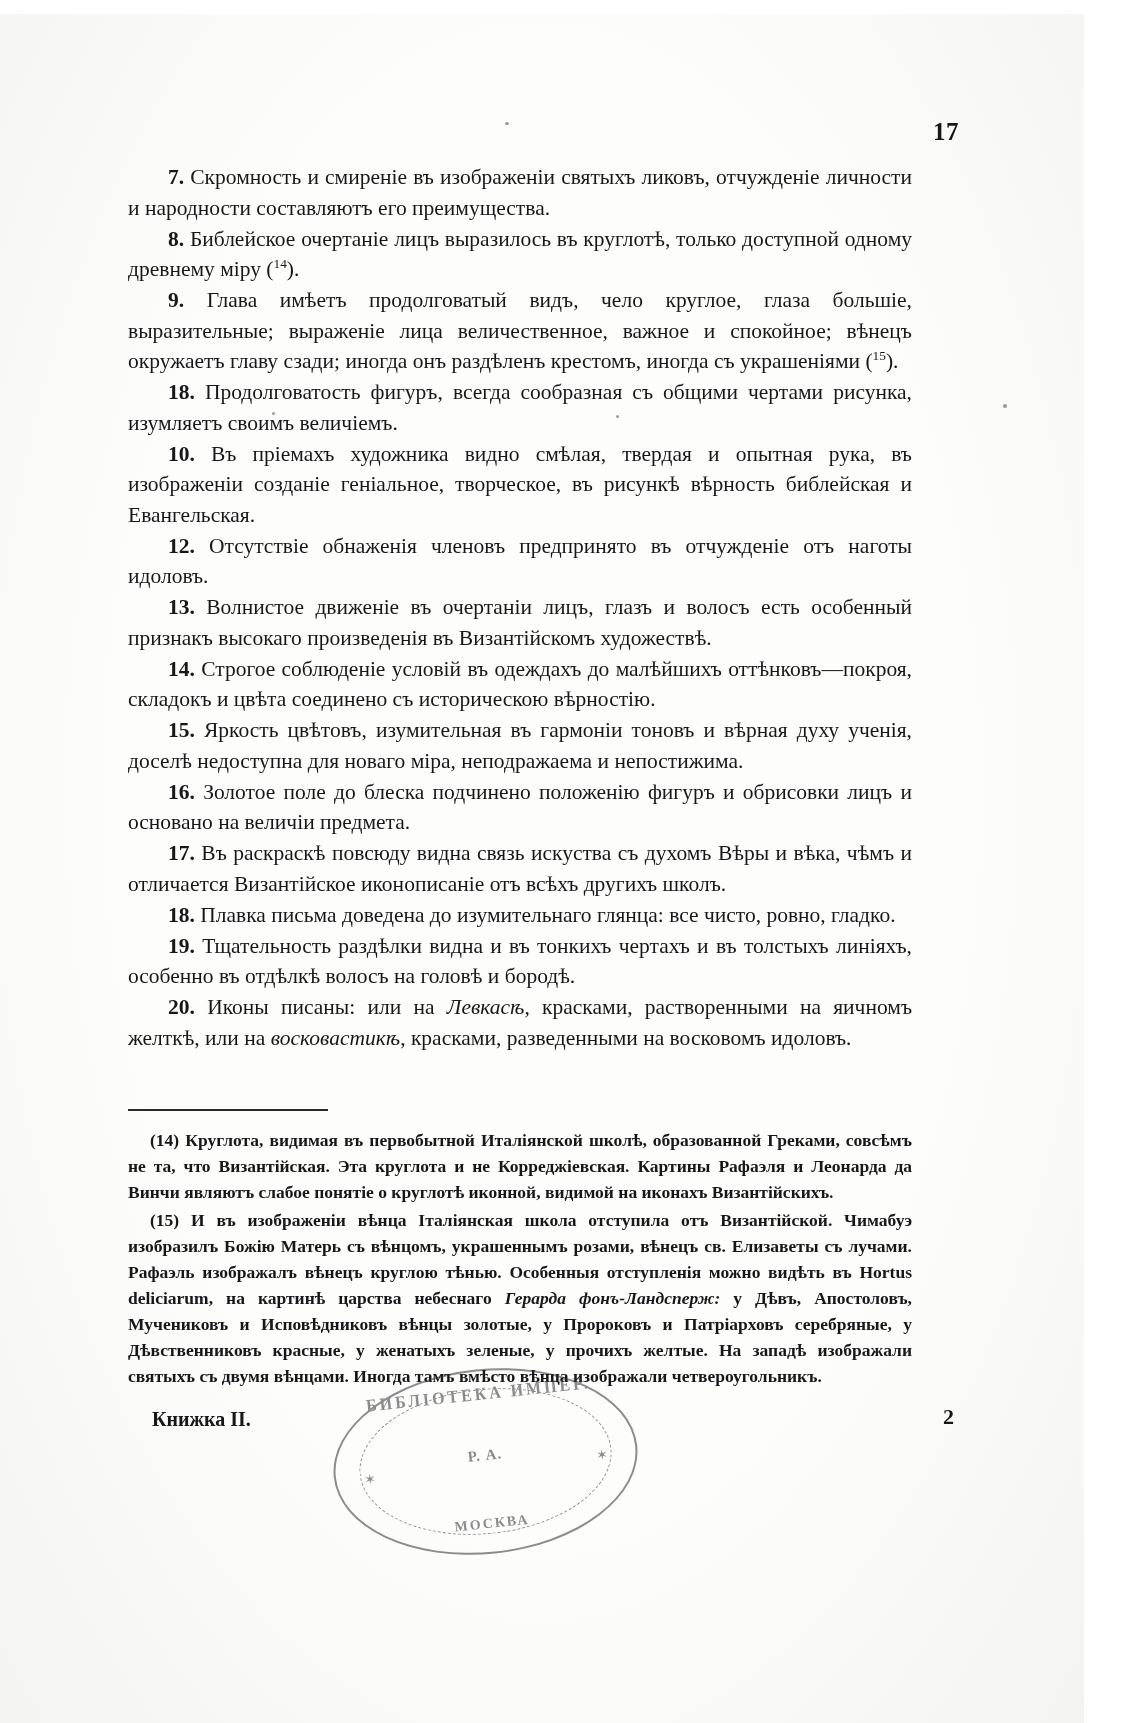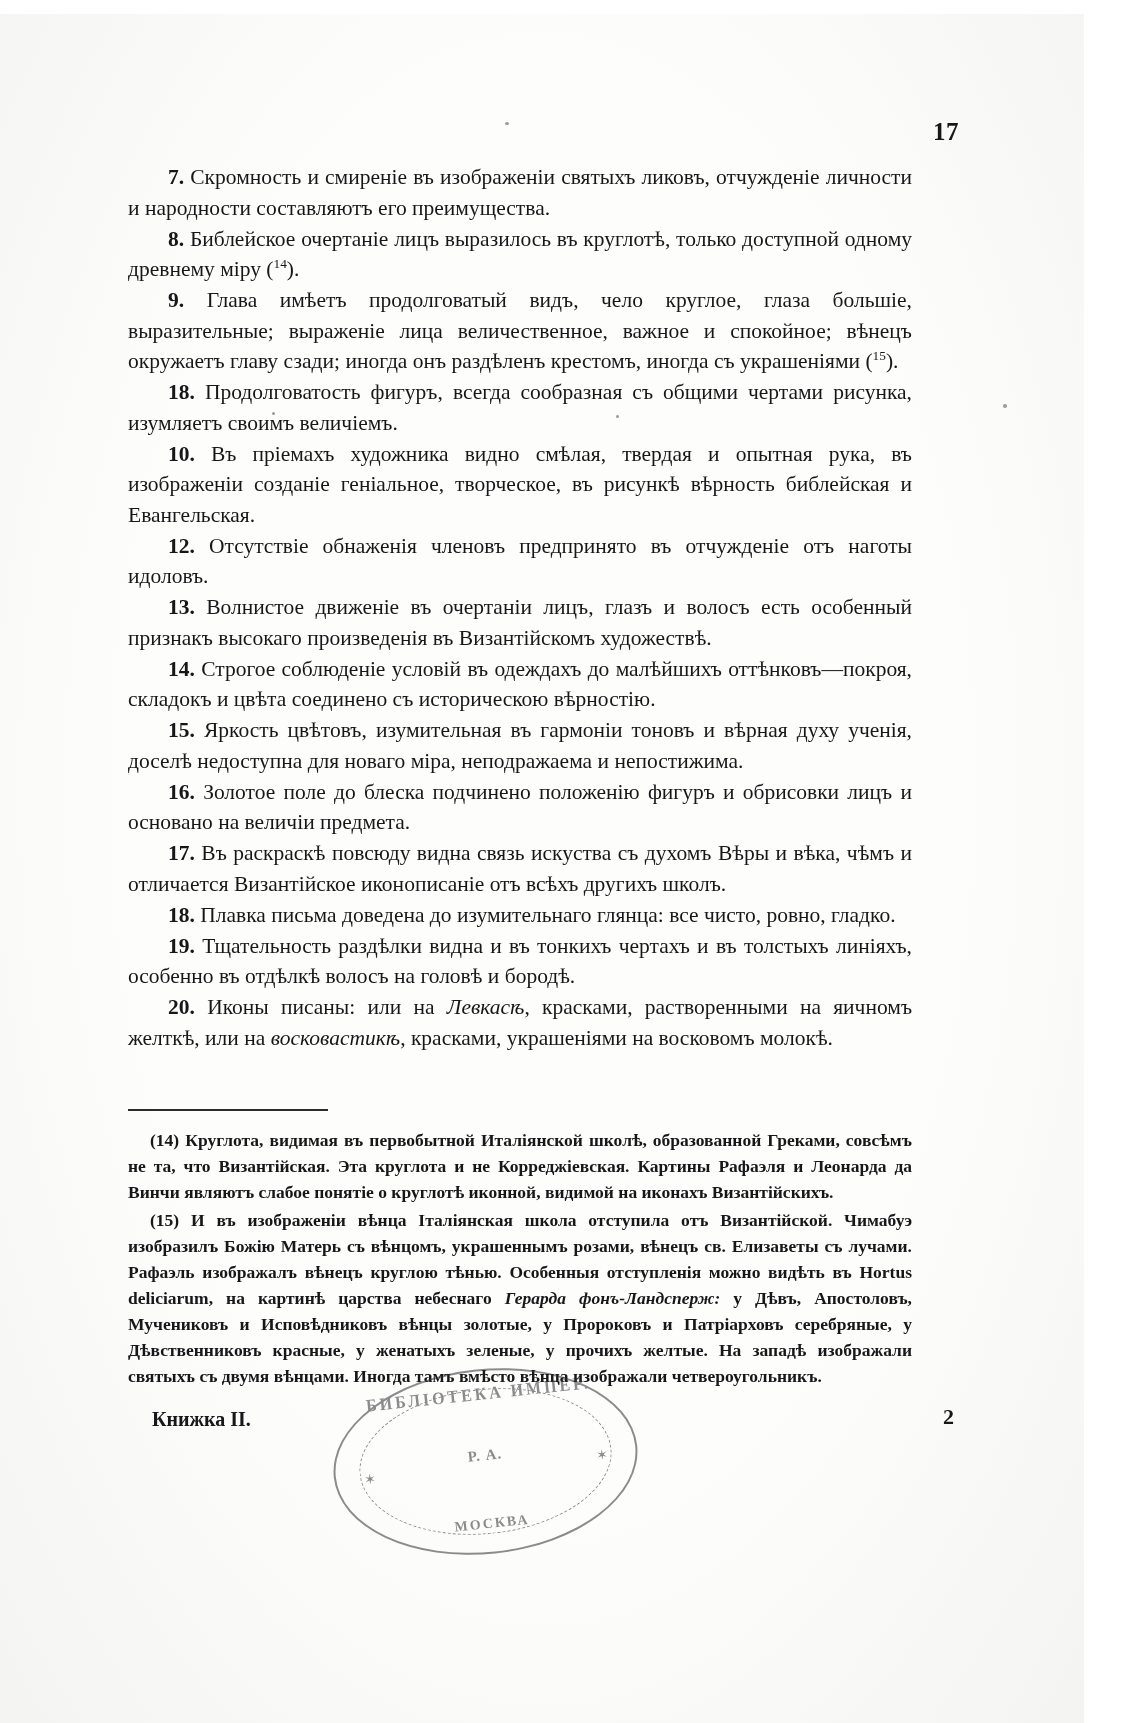--- a/index.html
+++ b/index.html
@@ -204,21 +204,21 @@
     <p class="para"><span class="num">15.</span><span> Яркость цвѣтовъ, изумительная въ гармоніи тоновъ и вѣрная духу ученія, доселѣ недоступна для новаго міра, неподражаема и непостижима.</span></p>
 
     <p class="para"><span class="num">16.</span><span> Золотое поле до блеска подчинено положенію фигуръ и обрисовки лицъ и основано на величіи предмета.</span></p>
 
     <p class="para"><span class="num">17.</span><span> Въ раскраскѣ повсюду видна связь искуства съ духомъ Вѣры и вѣка, чѣмъ и отличается Византійское иконописаніе отъ всѣхъ другихъ школъ.</span></p>
 
     <p class="para"><span class="num">18.</span><span> Плавка письма доведена до изумительнаго глянца: все чисто, ровно, гладко.</span></p>
 
     <p class="para"><span class="num">19.</span><span> Тщательность раздѣлки видна и въ тонкихъ чертахъ и въ толстыхъ линіяхъ, особенно въ отдѣлкѣ волосъ на головѣ и бородѣ.</span></p>
 
-    <p class="para"><span class="num">20.</span><span> Иконы писаны: или на </span><span class="ital">Левкасѣ</span><span>, красками, растворенными на яичномъ желткѣ, или на </span><span class="ital">восковастикѣ</span><span>, красками, украшеніями на восковомъ молокѣ.</span></p>
+    <p class="para"><span class="num">20.</span><span> Иконы писаны: или на </span><span class="ital">Левкасѣ</span><span>, красками, растворенными на яичномъ желткѣ, или на </span><span class="ital">восковастикѣ</span><span>, красками, разведенными на восковомъ идоловъ.</span></p>
 
   </div>
 
   <div class="rule"></div>
 
   <div class="footnotes">
     <p class="fn"><span>(14)</span><span> Круглота, видимая въ первобытной Италіянской школѣ, образованной Греками, совсѣмъ не та, что Византійская. Эта круглота и не Корреджіевская. Картины Рафаэля и Леонарда да Винчи являютъ слабое понятіе о круглотѣ иконной, видимой на иконахъ Византійскихъ.</span></p>
     <p class="fn"><span>(15)</span><span> И въ изображеніи вѣнца Італіянская школа отступила отъ Византійской. Чимабуэ изобразилъ Божію Матерь съ вѣнцомъ, украшеннымъ розами, вѣнецъ св. Елизаветы съ лучами. Рафаэль изображалъ вѣнецъ круглою тѣнью. Особенныя отступленія можно видѣть въ Hortus deliciarum, на картинѣ царства небеснаго </span><span class="ital">Герарда фонъ-Ландсперж:</span><span> у Дѣвъ, Апостоловъ, Мучениковъ и Исповѣдниковъ вѣнцы золотые, у Пророковъ и Патріарховъ серебряные, у Дѣвственниковъ красные, у женатыхъ зеленые, у прочихъ желтые. На западѣ изображали святыхъ съ двумя вѣнцами. Иногда тамъ вмѣсто вѣнца изображали четвероугольникъ.</span></p>
   </div>
 

